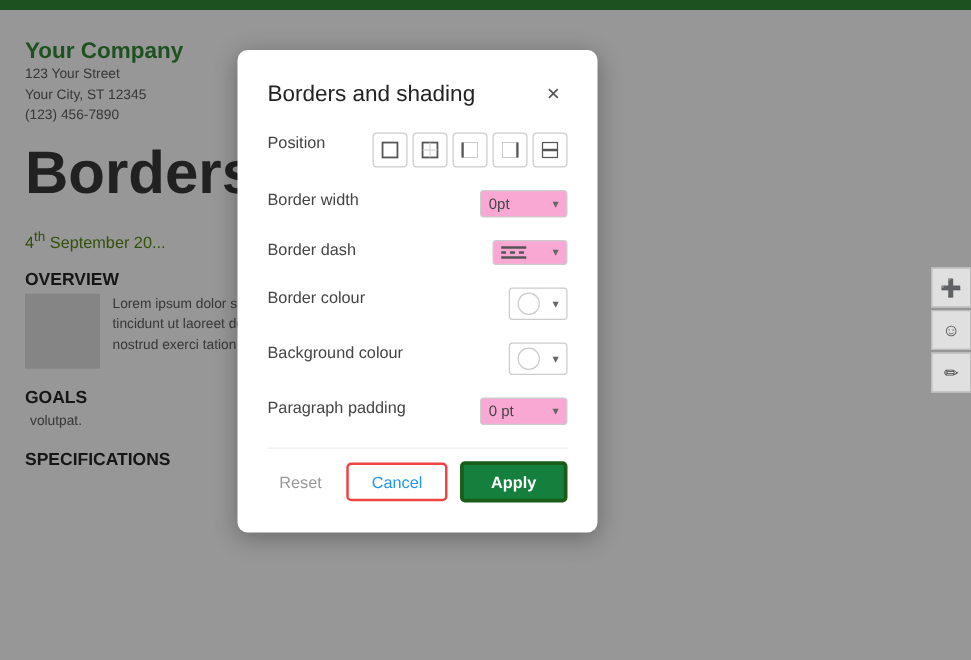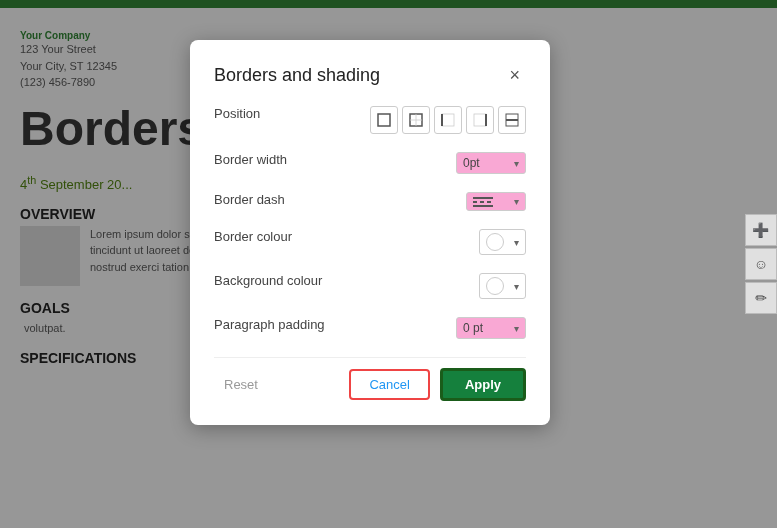--- a/index.html
+++ b/index.html
@@ -29,21 +29,21 @@
     .green-bar {
       position: absolute;
       top: 0; left: 0;
       width: 100%; height: 8px;
       background: #2e7d32;
     }
 
     .company-name {
       color: #2e7d32;
       font-weight: bold;
-      font-size: 10px;
+      font-size: 18px;
       margin-top: 14px;
     }
 
     .company-info {
       color: #555;
       font-size: 11px;
       line-height: 1.5;
     }
 
     .project-title {
@@ -95,21 +95,21 @@
       top: 0; left: 0;
       width: 100%; height: 100%;
       background: rgba(0,0,0,0.35);
     }
 
     
     .dialog {
       position: absolute;
       top: 40px;
       left: 190px;
-      width: 360px;
+      width: 288px;
       background: #fff;
       border-radius: 8px;
       box-shadow: 0 4px 20px rgba(0,0,0,0.3);
       padding: 24px;
     }
 
     .dialog-header {
       display: flex;
       justify-content: space-between;
       align-items: center;
@@ -201,21 +201,21 @@
       width: 18px;
       height: 18px;
       border-radius: 50%;
       border: 1px solid #ccc;
       background: #fff;
       margin-right: 4px;
     }
 
     .dialog-footer {
       display: flex;
-      justify-content: center;
+      justify-content: flex-end;
       align-items: center;
       gap: 10px;
       margin-top: 10px;
       padding-top: 10px;
       border-top: 1px solid #eee;
     }
 
     .btn-reset {
       background: none;
       border: none;

